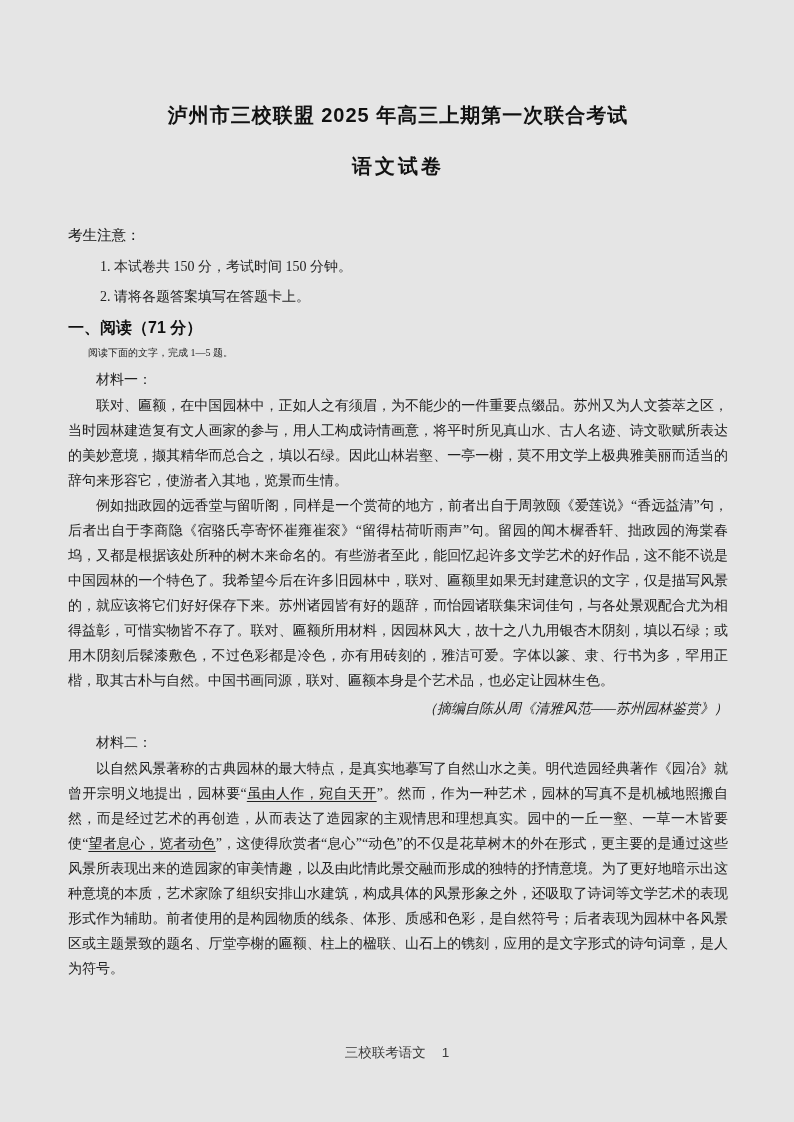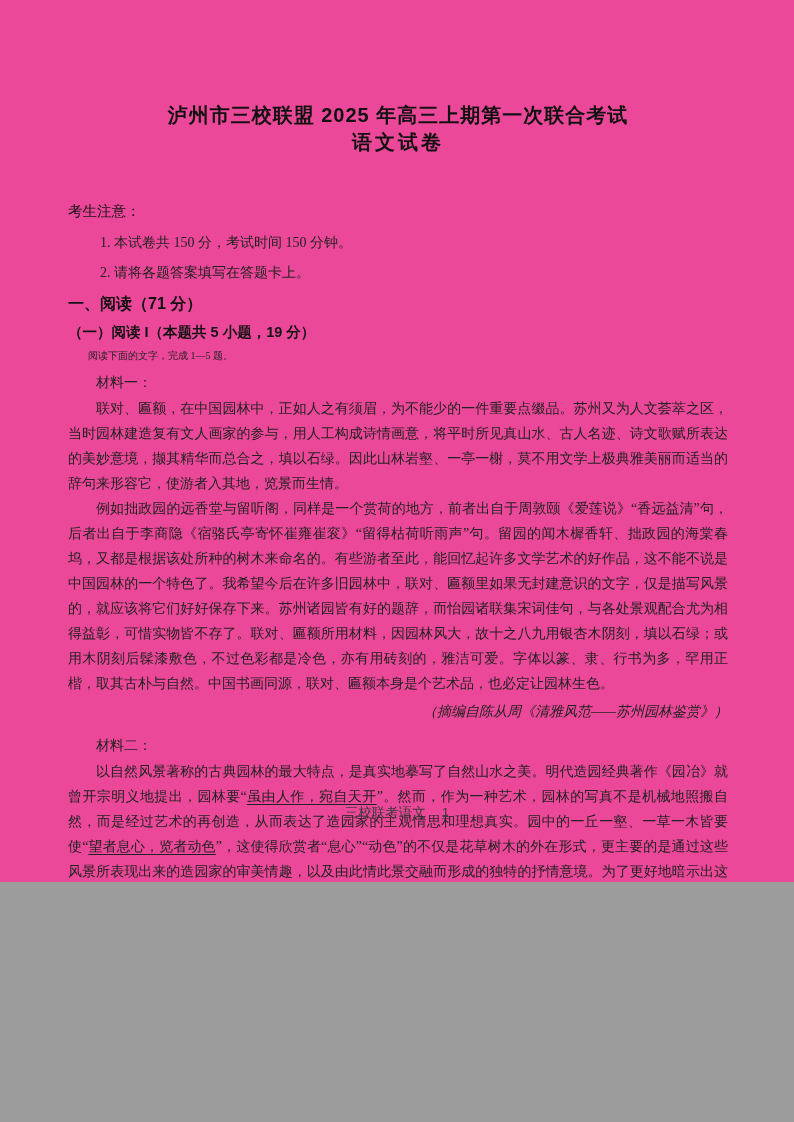--- a/index.html
+++ b/index.html
@@ -1,30 +1,30 @@
 <!DOCTYPE html>
 <html><head>
 <meta charset="utf-8">
 <style>
   * { margin:0; padding:0; box-sizing:border-box; }
   html,body { background:#9c9c9c; }
   .page {
-    width:794px; height:882px; margin:0 auto; background:#ec4899;
+    width:794px; height:1122px; margin:0 auto; background:#e5e5e5;
     position:relative; color:#1b1b1b;
     font-family:"Liberation Serif", serif;
     padding:102px 66px 0 68px;
     overflow:hidden;
   }
   .title {
     text-align:center; font-family:"Liberation Sans", sans-serif;
     font-weight:700; font-size:20px; letter-spacing:1px; color:#111;
   }
   .subtitle {
     text-align:center; font-family:Liberation Mono, monospace;
-    font-weight:700; font-size:20px; letter-spacing:3px; color:#111;
+    font-weight:700; font-size:20px; letter-spacing:3px; margin-top:24px; color:#111;
   }
   .notice-heading {
     margin-top:46px; font-family:"Liberation Sans", sans-serif;
     font-weight:400; font-size:14.5px; color:#141414;
   }
   .notice-item {
     margin-top:13px; padding-left:32px; font-size:14px; line-height:17px; color:#222;
   }
   .part-heading {
     margin-top:13px; font-family:"Liberation Sans", sans-serif;
@@ -56,21 +56,20 @@
 <div class="page">
 
   <div class="title">泸州市三校联盟 2025 年高三上期第一次联合考试</div>
   <div class="subtitle">语文试卷</div>
 
   <div class="notice-heading">考生注意：</div>
   <div class="notice-item">1. 本试卷共 150 分，考试时间 150 分钟。</div>
   <div class="notice-item">2. 请将各题答案填写在答题卡上。</div>
 
   <div class="part-heading">一、阅读（71 分）</div>
-  <div class="sub-heading">（一）阅读 I（本题共 5 小题，19 分）</div>
   <div class="intro-line">阅读下面的文字，完成 1—5 题。</div>
 
   <div class="material-label">材料一：</div>
   <div class="body-para"><span>联对、匾额，在中国园林中，正如人之有须眉，为不能少的一件重要点缀品。苏州又为人文荟萃之区，当时园林建造复有文人画家的参与，用人工构成诗情画意，将平时所见真山水、古人名迹、诗文歌赋所表达的美妙意境，撷其精华而总合之，填以石绿。因此山林岩壑、一亭一榭，莫不用文学上极典雅美丽而适当的辞句来形容它，使游者入其地，览景而生情。</span></div>
   <div class="body-para"><span>例如拙政园的远香堂与留听阁，同样是一个赏荷的地方，前者出自于周敦颐《爱莲说》“香远益清”句，后者出自于李商隐《宿骆氏亭寄怀崔雍崔衮》“留得枯荷听雨声”句。留园的闻木樨香轩、拙政园的海棠春坞，又都是根据该处所种的树木来命名的。有些游者至此，能回忆起许多文学艺术的好作品，这不能不说是中国园林的一个特色了。我希望今后在许多旧园林中，联对、匾额里如果无封建意识的文字，仅是描写风景的，就应该将它们好好保存下来。苏州诸园皆有好的题辞，而怡园诸联集宋词佳句，与各处景观配合尤为相得益彰，可惜实物皆不存了。联对、匾额所用材料，因园林风大，故十之八九用银杏木阴刻，填以石绿；或用木阴刻后髹漆敷色，不过色彩都是冷色，亦有用砖刻的，雅洁可爱。字体以篆、隶、行书为多，罕用正楷，取其古朴与自然。中国书画同源，联对、匾额本身是个艺术品，也必定让园林生色。</span></div>
   <div class="attribution">（摘编自陈从周《清雅风范——苏州园林鉴赏》）</div>
 
   <div class="material-label m2">材料二：</div>
   <div class="body-para"><span>以自然风景著称的古典园林的最大特点，是真实地摹写了自然山水之美。明代造园经典著作《园冶》就曾开宗明义地提出，园林要“</span><span class="u">虽由人作，宛自天开</span><span>”。然而，作为一种艺术，园林的写真不是机械地照搬自然，而是经过艺术的再创造，从而表达了造园家的主观情思和理想真实。园中的一丘一壑、一草一木皆要使“</span><span class="u">望者息心，览者动色</span><span>”，这使得欣赏者“息心”“动色”的不仅是花草树木的外在形式，更主要的是通过这些风景所表现出来的造园家的审美情趣，以及由此情此景交融而形成的独特的抒情意境。为了更好地暗示出这种意境的本质，艺术家除了组织安排山水建筑，构成具体的风景形象之外，还吸取了诗词等文学艺术的表现形式作为辅助。前者使用的是构园物质的线条、体形、质感和色彩，是自然符号；后者表现为园林中各风景区或主题景致的题名、厅堂亭榭的匾额、柱上的楹联、山石上的镌刻，应用的是文字形式的诗句词章，是人为符号。</span></div>
 

